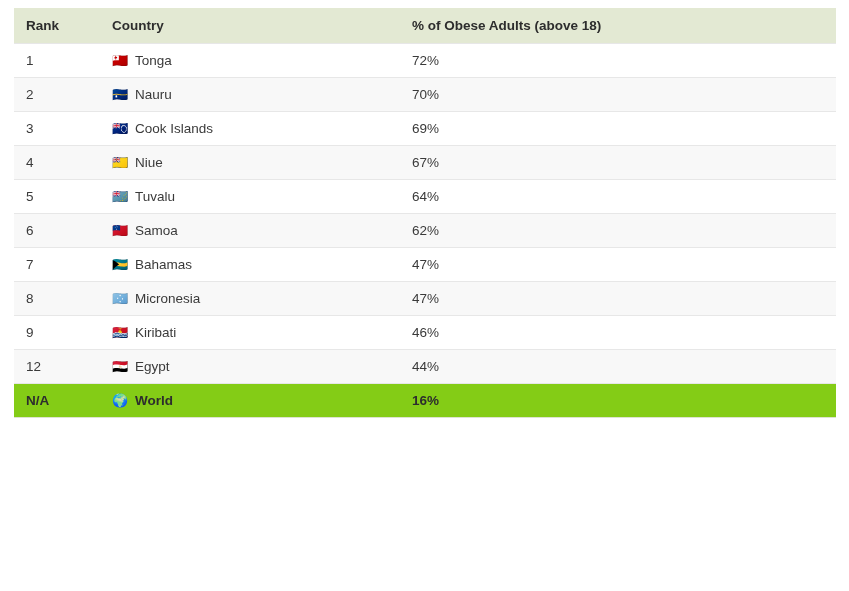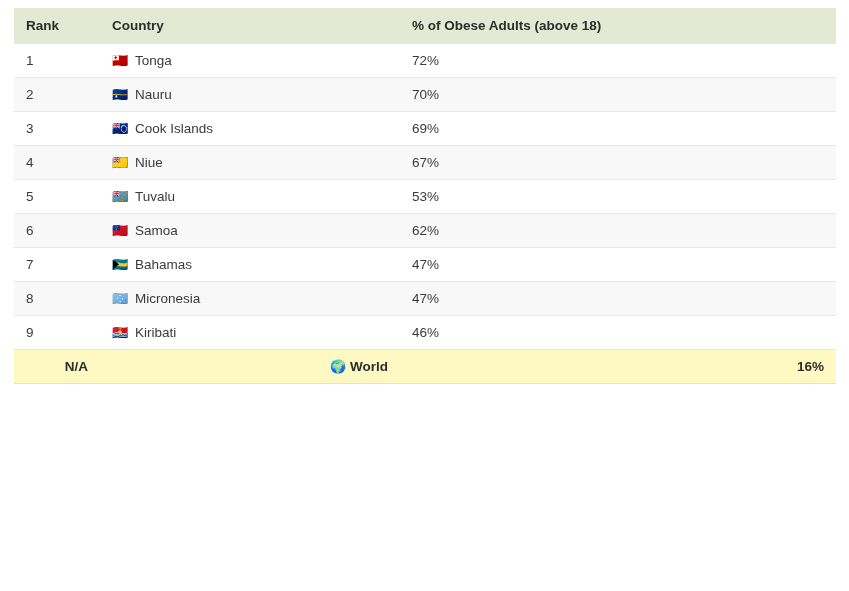--- a/index.html
+++ b/index.html
@@ -56,26 +56,25 @@
     line-height: 17px;
     white-space: nowrap;
     color: #3a3a3a;
     font-size: 13.5px;
   }
 
   tbody tr.row-odd  td { background: #ffffff; }
   tbody tr.row-even td { background: #f8f8f8; }
 
   tbody tr.row-total td {
-    background: #fef9c3;
+    background: #84cc16;
     font-weight: bold;
     color: #2d2d2d;
     border-top: 1px solid #dde3d0;
     border-bottom: 1px solid #dde3d0;
-    text-align: right;
   }
 
   .flag {
     display: inline-block;
     width: 20px;
     margin-right: 3px;
     font-family: "DejaVu Sans", sans-serif;
     font-size: 13px;
     line-height: 17px;
     vertical-align: baseline;
@@ -120,21 +119,21 @@
           <td class="pct-cell">69%</td>
         </tr>
         <tr class="row-even">
           <td class="rank-cell">4</td>
           <td class="country-cell"><span class="flag">🇳🇺</span><span class="country-name">Niue</span></td>
           <td class="pct-cell">67%</td>
         </tr>
         <tr class="row-odd">
           <td class="rank-cell">5</td>
           <td class="country-cell"><span class="flag">🇹🇻</span><span class="country-name">Tuvalu</span></td>
-          <td class="pct-cell">53%</td>
+          <td class="pct-cell">64%</td>
         </tr>
         <tr class="row-even">
           <td class="rank-cell">6</td>
           <td class="country-cell"><span class="flag">🇼🇸</span><span class="country-name">Samoa</span></td>
           <td class="pct-cell">62%</td>
         </tr>
         <tr class="row-odd">
           <td class="rank-cell">7</td>
           <td class="country-cell"><span class="flag">🇧🇸</span><span class="country-name">Bahamas</span></td>
           <td class="pct-cell">47%</td>
@@ -142,20 +141,25 @@
         <tr class="row-even">
           <td class="rank-cell">8</td>
           <td class="country-cell"><span class="flag">🇫🇲</span><span class="country-name">Micronesia</span></td>
           <td class="pct-cell">47%</td>
         </tr>
         <tr class="row-odd">
           <td class="rank-cell">9</td>
           <td class="country-cell"><span class="flag">🇰🇮</span><span class="country-name">Kiribati</span></td>
           <td class="pct-cell">46%</td>
         </tr>
+        <tr class="row-even">
+          <td class="rank-cell">12</td>
+          <td class="country-cell"><span class="flag">🇪🇬</span><span class="country-name">Egypt</span></td>
+          <td class="pct-cell">44%</td>
+        </tr>
         <tr class="row-total">
           <td class="rank-cell">N/A</td>
           <td class="country-cell"><span class="flag">🌍</span><span class="country-name">World</span></td>
           <td class="pct-cell">16%</td>
         </tr>
       </tbody>
   </table>
 </div>
 
 </body></html>

